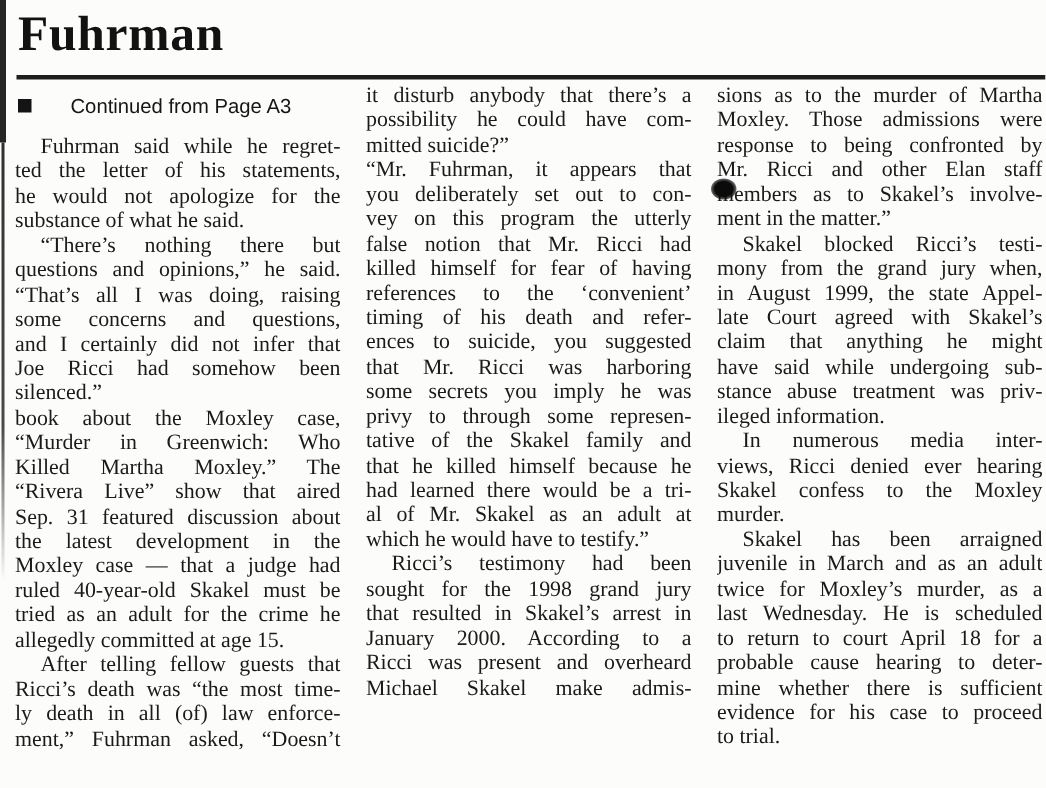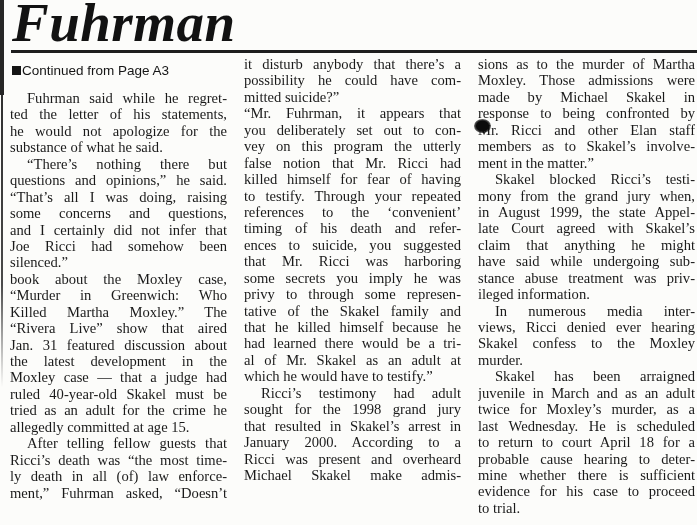--- a/index.html
+++ b/index.html
@@ -6,36 +6,36 @@
   body {
     width:697px; height:525px;
     background:#fcfcfa;
     font-family:"Liberation Serif", serif;
     color:#1a1a1a;
     position:relative;
     overflow:hidden;
   }
   .headline {
     position:absolute; left:12px; top:0px;
-    font-size:55px; line-height:46px; font-weight:bold;
-    letter-spacing:0.5px; color:#121212; margin:0;font-style:italic;
+    font-size:33px; line-height:46px; font-weight:bold;
+    letter-spacing:0.5px; color:#121212; margin:0;
   }
   .rule {
     position:absolute; left:11px; right:0; top:50px; height:3px;
     background:#1e1e1e;
   }
   .cols {
     position:absolute; left:10px; top:56px;
     display:flex; column-gap:17px;
   }
   .col { width:217px; }
   .kicker {
     font-family:"Liberation Sans", sans-serif;
     font-size:13.5px; color:#151515;
-    display:flex; align-items:center; gap:1px;
+    display:flex; align-items:center; gap:26px;
     margin:7px 0 12px 2px; height:15px; white-space:nowrap;
   }
   .kicker .sq { width:9px; height:9px; background:#141414; flex:0 0 auto; }
   .ln {
     font-size:14.6px; line-height:16.45px; height:16.45px;
     overflow:hidden; white-space:normal;
   }
   .ln.j { text-align:justify; text-align-last:justify; }
   .ln.e { text-align:left;    text-align-last:left;font-family:Liberation Serif, serif; }
   .ln.i { text-indent:17px; }
@@ -77,63 +77,61 @@
       <div class="ln j">questions and opinions,” he said.</div>
       <div class="ln j">“That’s all I was doing, raising</div>
       <div class="ln j">some concerns and questions,</div>
       <div class="ln j">and I certainly did not infer that</div>
       <div class="ln j">Joe Ricci had somehow been</div>
       <div class="ln e">silenced.”</div>
       <div class="ln j">book about the Moxley case,</div>
       <div class="ln j">“Murder in Greenwich: Who</div>
       <div class="ln j">Killed Martha Moxley.” The</div>
       <div class="ln j">“Rivera Live” show that aired</div>
-      <div class="ln j">Jan. 31 featured discussion about</div>
+      <div class="ln j">Sep. 31 featured discussion about</div>
       <div class="ln j">the latest development in the</div>
       <div class="ln j">Moxley case — that a judge had</div>
       <div class="ln j">ruled 40-year-old Skakel must be</div>
       <div class="ln j">tried as an adult for the crime he</div>
       <div class="ln e">allegedly committed at age 15.</div>
       <div class="ln j i">After telling fellow guests that</div>
       <div class="ln j">Ricci’s death was “the most time-</div>
       <div class="ln j">ly death in all (of) law enforce-</div>
       <div class="ln j">ment,” Fuhrman asked, “Doesn’t</div>
     </div>
   <div class="col">
       <div class="ln j">it disturb anybody that there’s a</div>
       <div class="ln j">possibility he could have com-</div>
       <div class="ln e">mitted suicide?”</div>
       <div class="ln j">“Mr. Fuhrman, it appears that</div>
       <div class="ln j">you deliberately set out to con-</div>
       <div class="ln j">vey on this program the utterly</div>
       <div class="ln j">false notion that Mr. Ricci had</div>
       <div class="ln j">killed himself for fear of having</div>
-      <div class="ln j">to testify. Through your repeated</div>
       <div class="ln j">references to the ‘convenient’</div>
       <div class="ln j">timing of his death and refer-</div>
       <div class="ln j">ences to suicide, you suggested</div>
       <div class="ln j">that Mr. Ricci was harboring</div>
       <div class="ln j">some secrets you imply he was</div>
       <div class="ln j">privy to through some represen-</div>
       <div class="ln j">tative of the Skakel family and</div>
       <div class="ln j">that he killed himself because he</div>
       <div class="ln j">had learned there would be a tri-</div>
       <div class="ln j">al of Mr. Skakel as an adult at</div>
       <div class="ln e">which he would have to testify.”</div>
-      <div class="ln j i">Ricci’s testimony had adult</div>
+      <div class="ln j i">Ricci’s testimony had been</div>
       <div class="ln j">sought for the 1998 grand jury</div>
       <div class="ln j">that resulted in Skakel’s arrest in</div>
       <div class="ln j">January 2000. According to a</div>
       <div class="ln j">Ricci was present and overheard</div>
       <div class="ln j">Michael Skakel make admis-</div>
     </div>
   <div class="col">
       <div class="ln j">sions as to the murder of Martha</div>
       <div class="ln j">Moxley. Those admissions were</div>
-      <div class="ln j">made by Michael Skakel in</div>
       <div class="ln j">response to being confronted by</div>
       <div class="ln j">Mr. Ricci and other Elan staff</div>
       <div class="ln j">members as to Skakel’s involve-</div>
       <div class="ln e">ment in the matter.”</div>
       <div class="ln j i">Skakel blocked Ricci’s testi-</div>
       <div class="ln j">mony from the grand jury when,</div>
       <div class="ln j">in August 1999, the state Appel-</div>
       <div class="ln j">late Court agreed with Skakel’s</div>
       <div class="ln j">claim that anything he might</div>
       <div class="ln j">have said while undergoing sub-</div>

